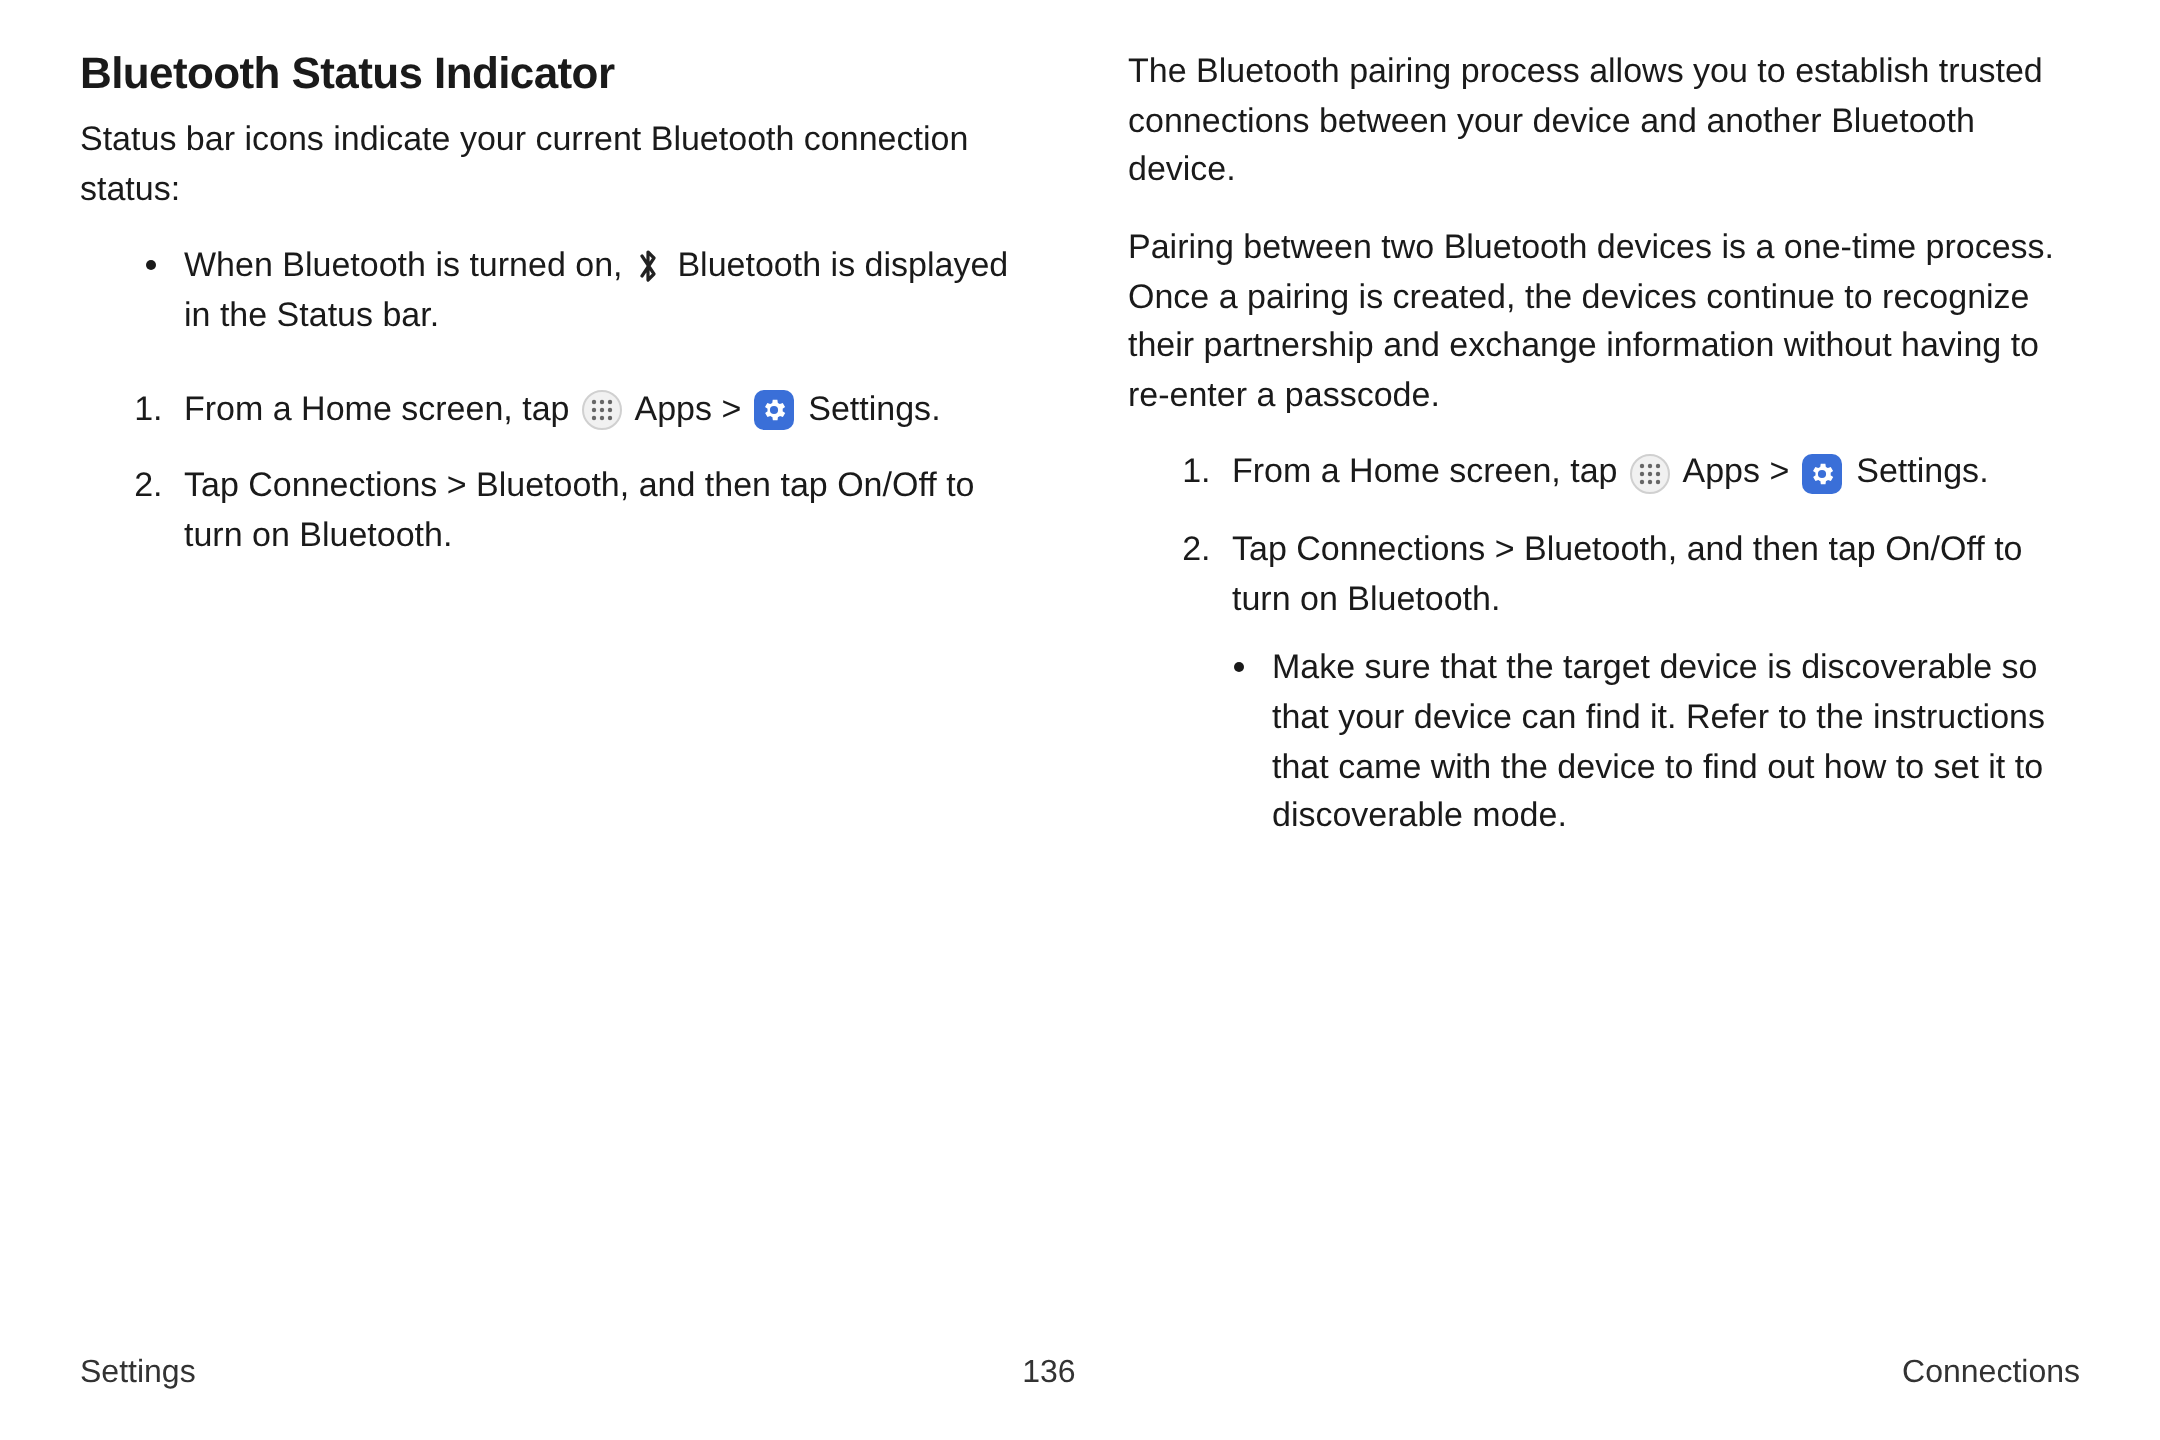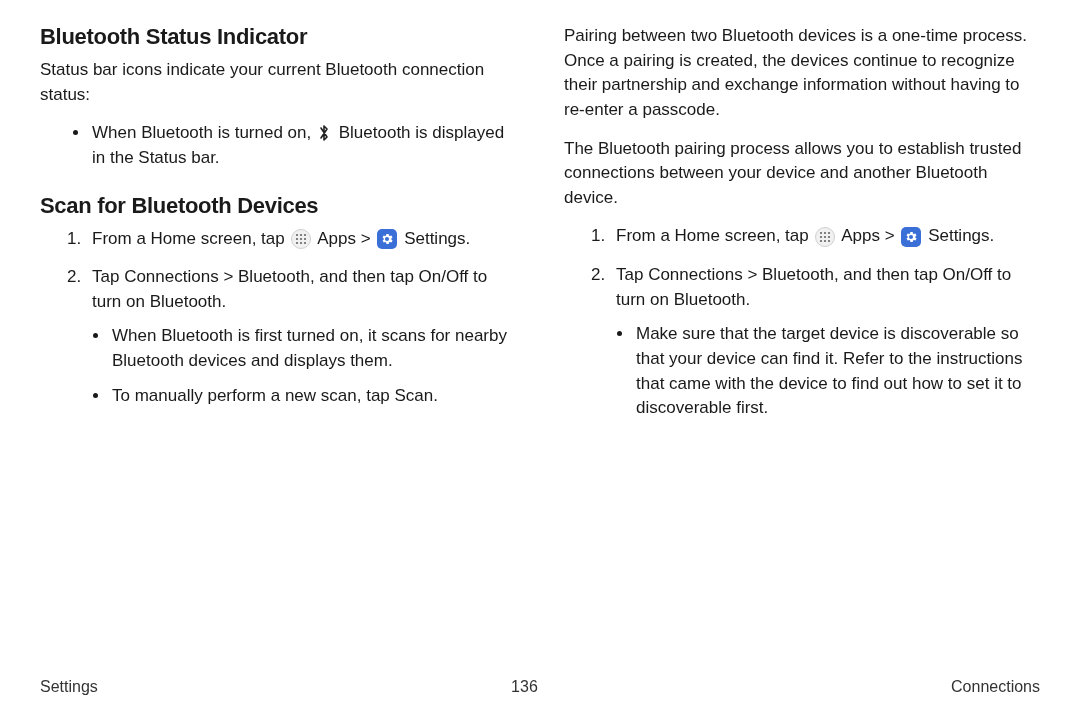--- a/index.html
+++ b/index.html
@@ -100,21 +100,54 @@
       <ul class="bullets">
         <li>
           <span>When Bluetooth is turned on, </span><span class="inline-icon bt-glyph"><svg viewBox="0 0 12 18" width="12" height="18">
                 <path d="M3 4 L9 13 L6 16 L6 2 L9 5 L3 14" fill="none" stroke="#222" stroke-width="1.6" stroke-linejoin="round" stroke-linecap="round"></path>
               </svg></span> <b>Bluetooth</b><span> is displayed in the Status bar.</span>
         </li>
       </ul>
     </div>
 
     <div class="section">
-      <h2>Scan for Bluetooth Devices</h2>
+      <ol class="steps">
+        <li>
+          <span>From a Home screen, tap </span><span class="inline-icon apps-badge">
+              <svg width="12" height="12" viewBox="0 0 12 12">
+                <g fill="#666">
+                  <circle cx="2" cy="2" r="1.1"></circle>
+                  <circle cx="6" cy="2" r="1.1"></circle>
+                  <circle cx="10" cy="2" r="1.1"></circle>
+                  <circle cx="2" cy="6" r="1.1"></circle>
+                  <circle cx="6" cy="6" r="1.1"></circle>
+                  <circle cx="10" cy="6" r="1.1"></circle>
+                  <circle cx="2" cy="10" r="1.1"></circle>
+                  <circle cx="6" cy="10" r="1.1"></circle>
+                  <circle cx="10" cy="10" r="1.1"></circle>
+                </g>
+              </svg>
+            </span> <b>Apps</b><span> &gt; </span><span class="inline-icon gear-badge">
+              <svg width="14" height="14" viewBox="0 0 24 24">
+                <path fill="#fff" d="M19.4 13a7.5 7.5 0 0 0 .1-1 7.5 7.5 0 0 0-.1-1l2.1-1.6-2-3.5-2.5 1a7.4 7.4 0 0 0-1.7-1l-.4-2.6h-4l-.4 2.6a7.4 7.4 0 0 0-1.7 1l-2.5-1-2 3.5L6.5 11a7.5 7.5 0 0 0-.1 1 7.5 7.5 0 0 0 .1 1l-2.1 1.6 2 3.5 2.5-1a7.4 7.4 0 0 0 1.7 1l.4 2.6h4l.4-2.6a7.4 7.4 0 0 0 1.7-1l2.5 1 2-3.5Zm-7.4 2.5A3.5 3.5 0 1 1 15.5 12 3.5 3.5 0 0 1 12 15.5Z"></path>
+              </svg>
+            </span> <b>Settings</b><span>.</span>
+        </li>
+        <li>
+          <span>Tap </span><b>Connections</b><span> &gt; </span><b>Bluetooth</b><span>, and then tap </span><b>On/Off</b><span> to turn on Bluetooth.</span>
+        </li>
+      </ol>
+    </div>
+
+  </div>
+
+  <div class="col">
+    <div class="section">
+      <p>The Bluetooth pairing process allows you to establish trusted connections between your device and another Bluetooth device.</p>
+      <p>Pairing between two Bluetooth devices is a one-time process. Once a pairing is created, the devices continue to recognize their partnership and exchange information without having to re-enter a passcode.</p>
       <ol class="steps">
         <li>
           <span>From a Home screen, tap </span><span class="inline-icon apps-badge">
               <svg width="12" height="12" viewBox="0 0 12 12">
                 <g fill="#666">
                   <circle cx="2" cy="2" r="1.1"></circle>
                   <circle cx="6" cy="2" r="1.1"></circle>
                   <circle cx="10" cy="2" r="1.1"></circle>
                   <circle cx="2" cy="6" r="1.1"></circle>
                   <circle cx="6" cy="6" r="1.1"></circle>
@@ -126,61 +159,21 @@
               </svg>
             </span> <b>Apps</b><span> &gt; </span><span class="inline-icon gear-badge">
               <svg width="14" height="14" viewBox="0 0 24 24">
                 <path fill="#fff" d="M19.4 13a7.5 7.5 0 0 0 .1-1 7.5 7.5 0 0 0-.1-1l2.1-1.6-2-3.5-2.5 1a7.4 7.4 0 0 0-1.7-1l-.4-2.6h-4l-.4 2.6a7.4 7.4 0 0 0-1.7 1l-2.5-1-2 3.5L6.5 11a7.5 7.5 0 0 0-.1 1 7.5 7.5 0 0 0 .1 1l-2.1 1.6 2 3.5 2.5-1a7.4 7.4 0 0 0 1.7 1l.4 2.6h4l.4-2.6a7.4 7.4 0 0 0 1.7-1l2.5 1 2-3.5Zm-7.4 2.5A3.5 3.5 0 1 1 15.5 12 3.5 3.5 0 0 1 12 15.5Z"></path>
               </svg>
             </span> <b>Settings</b><span>.</span>
         </li>
         <li>
           <span>Tap </span><b>Connections</b><span> &gt; </span><b>Bluetooth</b><span>, and then tap </span><b>On/Off</b><span> to turn on Bluetooth.</span>
           <ul class="bullets">
-            <li>When Bluetooth is first turned on, it scans for nearby Bluetooth devices and displays them.</li>
-            <li>
-              <span>To manually perform a new scan, tap </span><b>Scan</b><span>.</span>
-            </li>
-          </ul>
-        </li>
-      </ol>
-    </div>
-
-  </div>
-
-  <div class="col">
-    <div class="section">
-      <p>Pairing between two Bluetooth devices is a one-time process. Once a pairing is created, the devices continue to recognize their partnership and exchange information without having to re-enter a passcode.</p>
-      <p>The Bluetooth pairing process allows you to establish trusted connections between your device and another Bluetooth device.</p>
-      <ol class="steps">
-        <li>
-          <span>From a Home screen, tap </span><span class="inline-icon apps-badge">
-              <svg width="12" height="12" viewBox="0 0 12 12">
-                <g fill="#666">
-                  <circle cx="2" cy="2" r="1.1"></circle>
-                  <circle cx="6" cy="2" r="1.1"></circle>
-                  <circle cx="10" cy="2" r="1.1"></circle>
-                  <circle cx="2" cy="6" r="1.1"></circle>
-                  <circle cx="6" cy="6" r="1.1"></circle>
-                  <circle cx="10" cy="6" r="1.1"></circle>
-                  <circle cx="2" cy="10" r="1.1"></circle>
-                  <circle cx="6" cy="10" r="1.1"></circle>
-                  <circle cx="10" cy="10" r="1.1"></circle>
-                </g>
-              </svg>
-            </span> <b>Apps</b><span> &gt; </span><span class="inline-icon gear-badge">
-              <svg width="14" height="14" viewBox="0 0 24 24">
-                <path fill="#fff" d="M19.4 13a7.5 7.5 0 0 0 .1-1 7.5 7.5 0 0 0-.1-1l2.1-1.6-2-3.5-2.5 1a7.4 7.4 0 0 0-1.7-1l-.4-2.6h-4l-.4 2.6a7.4 7.4 0 0 0-1.7 1l-2.5-1-2 3.5L6.5 11a7.5 7.5 0 0 0-.1 1 7.5 7.5 0 0 0 .1 1l-2.1 1.6 2 3.5 2.5-1a7.4 7.4 0 0 0 1.7 1l.4 2.6h4l.4-2.6a7.4 7.4 0 0 0 1.7-1l2.5 1 2-3.5Zm-7.4 2.5A3.5 3.5 0 1 1 15.5 12 3.5 3.5 0 0 1 12 15.5Z"></path>
-              </svg>
-            </span> <b>Settings</b><span>.</span>
-        </li>
-        <li>
-          <span>Tap </span><b>Connections</b><span> &gt; </span><b>Bluetooth</b><span>, and then tap </span><b>On/Off</b><span> to turn on Bluetooth.</span>
-          <ul class="bullets">
-            <li>Make sure that the target device is discoverable so that your device can find it. Refer to the instructions that came with the device to find out how to set it to discoverable first.</li>
+            <li>Make sure that the target device is discoverable so that your device can find it. Refer to the instructions that came with the device to find out how to set it to discoverable mode.</li>
           </ul>
         </li>
       </ol>
     </div>
   </div>
 
 </div>
 
 <div class="footer">
   <span>Settings</span>

